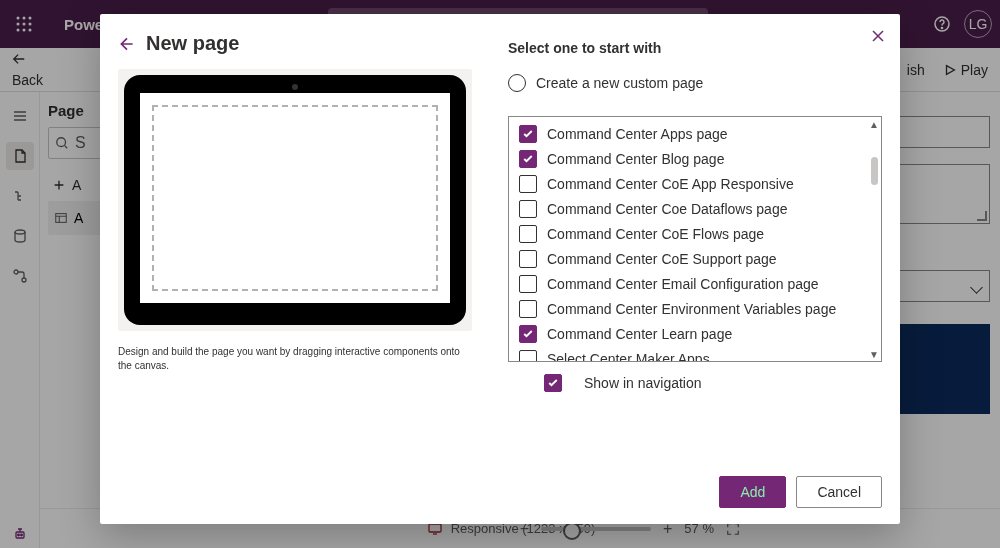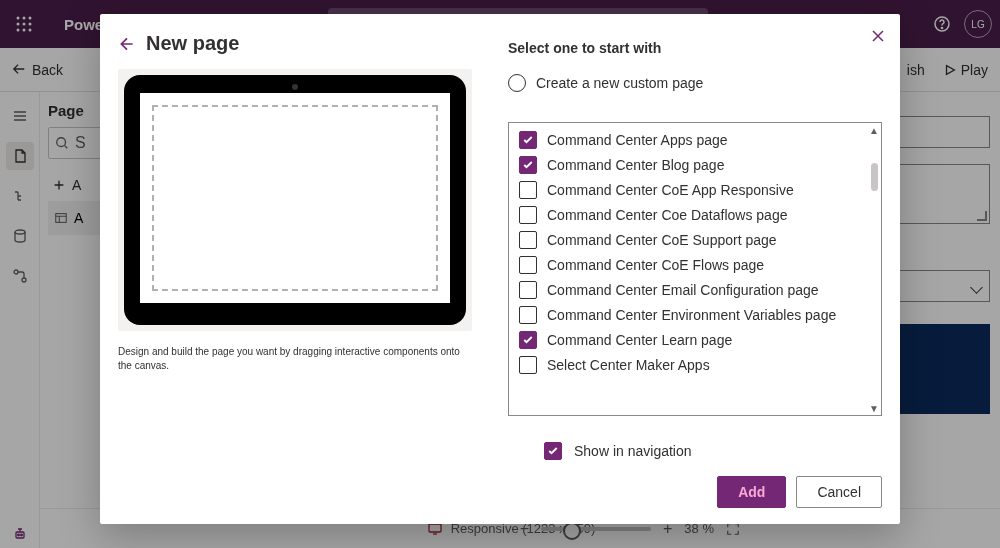--- a/index.html
+++ b/index.html
@@ -5,25 +5,25 @@
   * { box-sizing: border-box; margin: 0; padding: 0; font-family: "Segoe UI", -apple-system, sans-serif; }
   html, body { width: 1000px; height: 548px; overflow: hidden; background: #faf9f8; }
 
   
   .topbar { height: 48px; background: #4b1e4b; display: flex; align-items: center; color: #fff; padding: 0 8px; }
   .waffle { width: 32px; height: 32px; display: flex; align-items: center; justify-content: center; }
   .brand { margin-left: 24px; font-weight: 600; font-size: 15px; }
   .topbar-center { flex: 1; display: flex; justify-content: center; }
   .search-pill { width: 380px; height: 32px; background: rgba(255,255,255,0.2); border-radius: 4px; }
   .trq { width: 32px; height: 32px; display:flex; align-items:center; justify-content:center; color:#fff; }
-  .avatar { width: 28px; height: 28px; border-radius: 50%; border: 1px solid rgba(255,255,255,0.6); display:flex; align-items:center; justify-content:center; font-size:10px; margin-left:6px; }
+  .avatar { width: 28px; height: 28px; border-radius: 50%; border: 1px solid rgba(255,255,255,0.6); display:flex; align-items:center; justify-content:center; font-size:14px; margin-left:6px; }
 
   
   .cmdbar { position:absolute; top:48px; left:0; right:0; height:44px; border-bottom:1px solid #e1dfdd; background:#fff; display:flex; align-items:center; padding:0 12px; font-size:14px; color:#323130;}
-  .cmdbar .back { display:flex; gap:6px; }
+  .cmdbar .back { display:flex; gap:6px;flex-direction:column; }
   .cmdbar .spacer { flex:1; }
   .cmdbar .right-items { display:flex; align-items:center; gap:18px; }
   .rt-item { display:flex; align-items:center; gap:4px; }
 
   
   .rail { position:absolute; top:92px; left:0; bottom:0; width:40px; background:#fff; border-right:1px solid #edebe9; display:flex; flex-direction:column; align-items:center; gap:12px; padding-top:10px;}
   .rail-item { width:28px; height:28px; display:flex; align-items:center; justify-content:center; color:#605e5c; border-radius:4px; }
   .rail-item.active { background:#edebe9; }
   .rail-spacer { flex:1; }
 
@@ -68,36 +68,36 @@
   .mdesc { font-size:10px; color:#323130; margin-top:14px; line-height:1.4;}
 
   .mright { flex:1; padding:26px 18px 16px 18px; display:flex; flex-direction:column; position:relative;}
   .closebtn { position:absolute; top:14px; right:14px; color:#742774; }
   .sec-title { font-size:14px; font-weight:600; color:#323130; margin-bottom:18px;}
   .radio-row { display:flex; align-items:center; gap:10px; font-size:14px; color:#323130; margin-bottom:14px;}
   .radio { width:18px; height:18px; border:1px solid #323130; border-radius:50%; display:flex; align-items:center; justify-content:center; flex-shrink:0;}
   .radio.sel::after{content:""; width:10px; height:10px; background:#742774; border-radius:50%;}
   .radio.sel { border-color:#742774;}
 
-  .listbox { border:1px solid #8a8886; height:294px; margin-top:16px; position:relative; overflow:hidden;}
+  .listbox { border:1px solid #8a8886; height:246px; margin-top:10px; position:relative; overflow:hidden;}
   .list-inner { position:absolute; top:0; left:0; right:12px; bottom:0; overflow:hidden; padding:4px 0;}
   .scroll-track { position:absolute; top:2px; right:2px; bottom:2px; width:10px;}
   .scroll-arrow { width:10px; height:10px; display:flex; align-items:center; justify-content:center; color:#605e5c; font-size:10px;}
   .scroll-thumb { position:absolute; top:38px; right:1px; width:7px; height:28px; background:#c8c6c4; border-radius:4px;}
 
   .opt { display:flex; align-items:center; gap:10px; height:25px; padding:0 10px; font-size:14px; color:#323130;}
   .chk { width:18px; height:18px; border:1px solid #323130; border-radius:2px; display:flex; align-items:center; justify-content:center; flex-shrink:0;}
   .chk.checked { background:#742774; border-color:#742774; color:#fff;}
   .chk.checked svg { display:block;}
   .chk svg { display:none; width:12px; height:12px;}
 
-  .shownav { display:flex; align-items:center; gap:12px; margin-top:26px; font-size:14px; color:#323130;padding-left:36px;}
+  .shownav { display:flex; align-items:center; gap:22px; margin-top:12px; font-size:14px; color:#323130;padding-left:36px;}
   .btnrow { margin-top:auto; display:flex; justify-content:flex-end; gap:10px; padding-top:16px;}
   .btn { height:32px; padding:0 20px; font-size:14px; border-radius:2px; display:flex; align-items:center;}
-  .btn.primary { background:#742774; color:#f9a8d4; border:1px solid #742774;font-weight:bold;}
+  .btn.primary { background:#742774; color:#86efac; border:1px solid #742774;}
   .btn.secondary { background:#fff; color:#323130; border:1px solid #8a8886;}
 
   svg { display:block; }
 </style>
 </head>
 <body>
 
 <div class="topbar">
   <div class="waffle">
     <svg width="16" height="16" viewBox="0 0 16 16" fill="#fff">
@@ -231,21 +231,21 @@
       </svg>
     <span>Responsive (1223 x 759)</span>
     <svg width="10" height="10" viewBox="0 0 16 16" fill="none" stroke="#605e5c" stroke-width="1.5">
         <path d="M3 6l5 5 5-5"></path>
       </svg>
   </div>
   <div class="zoom">
     <span style="font-size:16px">−</span>
     <div class="slider"></div>
     <span style="font-size:16px">+</span>
-    <span>38 %</span>
+    <span>57 %</span>
     <svg width="14" height="14" viewBox="0 0 16 16" fill="none" stroke="#605e5c" stroke-width="1.3">
         <path d="M2 6V2h4M14 6V2h-4M2 10v4h4M14 10v4h-4"></path>
       </svg>
   </div>
 </div>
 
 <div class="overlay"></div>
 <div class="modal">
   <div class="mleft">
     <div class="mhead">
@@ -300,25 +300,25 @@
           <div class="opt">
             <span class="chk"></span>
             <span>Command Center CoE App Responsive</span>
           </div>
           <div class="opt">
             <span class="chk"></span>
             <span>Command Center Coe Dataflows page</span>
           </div>
           <div class="opt">
             <span class="chk"></span>
+            <span>Command Center CoE Flows page</span>
+          </div>
+          <div class="opt">
+            <span class="chk"></span>
             <span>Command Center CoE Support page</span>
-          </div>
-          <div class="opt">
-            <span class="chk"></span>
-            <span>Command Center CoE Flows page</span>
           </div>
           <div class="opt">
             <span class="chk"></span>
             <span>Command Center Email Configuration page</span>
           </div>
           <div class="opt">
             <span class="chk"></span>
             <span>Command Center Environment Variables page</span>
           </div>
           <div class="opt">

